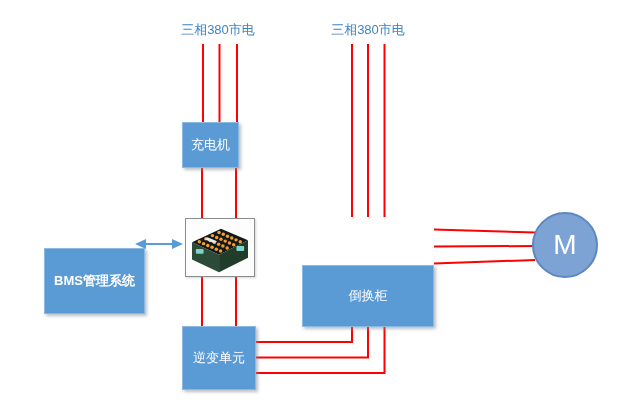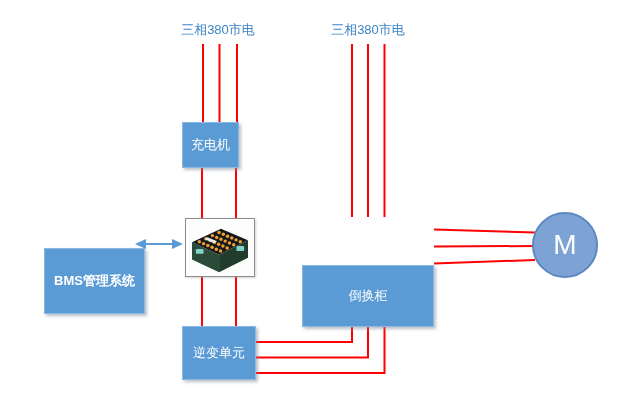--- a/index.html
+++ b/index.html
@@ -17,21 +17,21 @@
   .comm{stroke:var(--arrow-blue);stroke-width:2;fill:none;}
   .comm-head{fill:var(--arrow-blue);stroke:none;}
   .mains-label{position:absolute;color:var(--label-blue);font-size:13px;line-height:16px;text-align:center;white-space:nowrap;}
   .node{position:absolute;background:var(--node-fill);color:var(--node-text);
         display:flex;align-items:center;justify-content:center;font-size:13px;
         box-shadow:2px 2px 3px rgba(130,140,155,.55);border:1px solid rgba(255,255,255,.30);
         box-sizing:border-box;white-space:nowrap;}
   .node-charger{left:182px;top:122px;width:57px;height:46px;}
   .node-bms{left:44px;top:218px;width:101px;height:66px;font-weight:bold;margin-top:30px;}
   .node-cabinet{left:302px;top:217px;width:132px;height:62px;margin-top:48px;}
-  .node-inverter{left:182px;top:326px;width:74px;height:54px;}
+  .node-inverter{left:182px;top:326px;width:74px;height:64px;}
   .motor{position:absolute;left:532px;top:212px;width:66px;height:66px;border-radius:50%;
          background:var(--motor-fill);border:2px solid var(--motor-border);box-sizing:border-box;
          display:flex;align-items:center;justify-content:center;color:#fff;font-size:28px;}
   .battery-frame{position:absolute;left:185px;top:218px;width:70px;height:59px;background:#fdfdfd;
          border:1px solid #8c8c8c;box-sizing:border-box;box-shadow:1px 1px 2px rgba(150,150,150,.4);}
   .battery-frame svg{display:block;width:100%;height:100%;}
   .lbl-left{left:180px;top:22px;width:76px;}
   .lbl-right{left:330px;top:22px;width:76px;}
 </style>
 </head>

